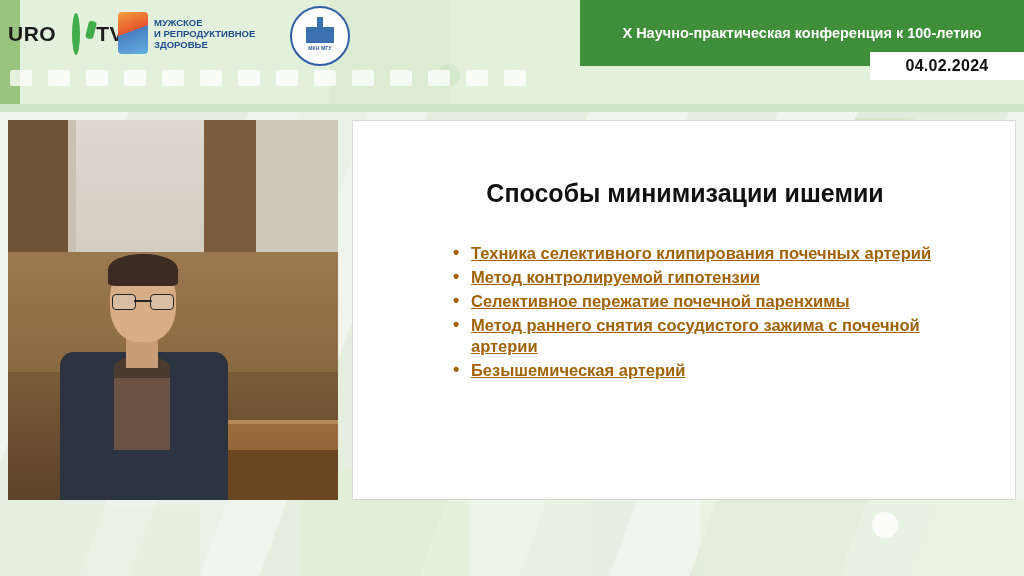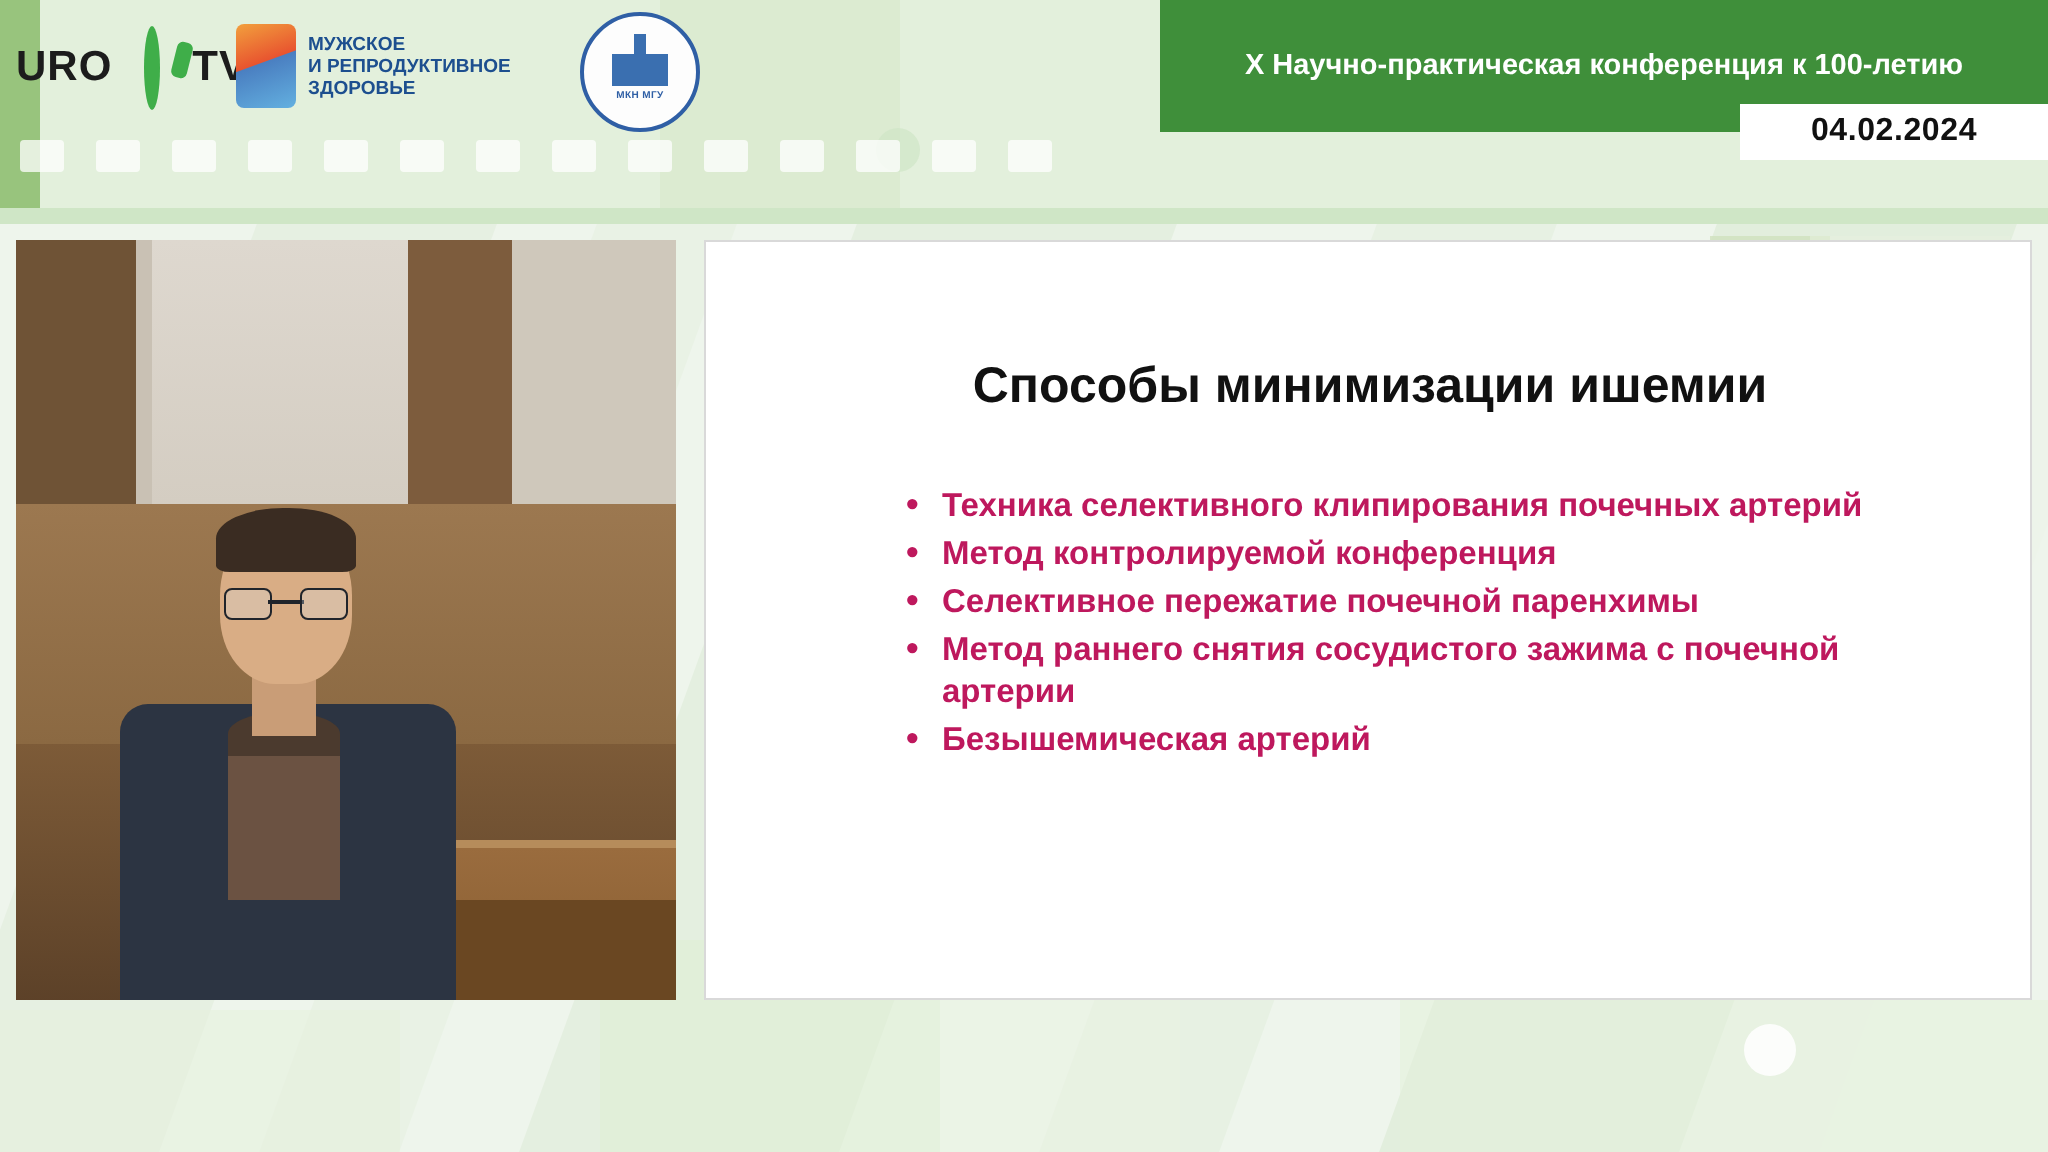--- a/index.html
+++ b/index.html
@@ -325,23 +325,24 @@
     width: 500px;
     margin: 0;
     padding: 0;
     list-style: none;
   }
   .slide-list li {
     position: relative;
     padding-left: 20px;
     font-size: 16.5px;
     font-weight: bold;
-    color: #be185d;
+    color: #a16207;
     line-height: 21px;
     margin-bottom: 3px;
+    text-decoration: underline;
   }
   .slide-list li::before {
     content: "•";
     position: absolute;
     left: 2px;
     top: -1px;
     font-size: 18px;
   }
 </style>
 </head>
@@ -432,20 +433,20 @@
       <span class="bridge"></span>
       <span class="lens r"></span>
     </div>
 
   </div>
 
   <div class="slide">
     <div class="slide-title">Способы минимизации ишемии</div>
     <ul class="slide-list">
       <li>Техника селективного клипирования почечных артерий</li>
-      <li>Метод контролируемой конференция</li>
+      <li>Метод контролируемой гипотензии</li>
       <li>Селективное пережатие почечной паренхимы</li>
       <li>Метод раннего снятия сосудистого зажима с почечной артерии</li>
       <li>Безышемическая артерий</li>
     </ul>
   </div>
 
 </div>
 
 </body></html>

